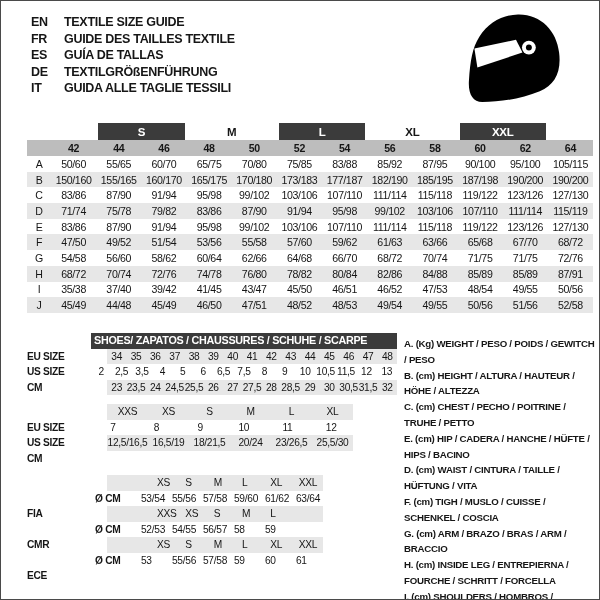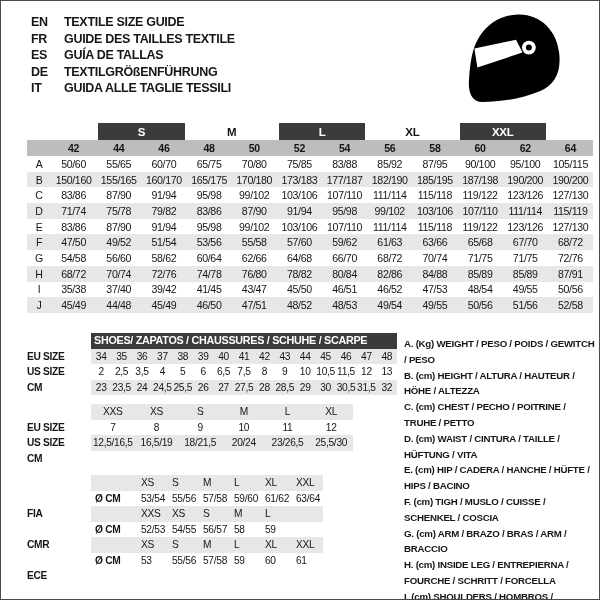--- a/index.html
+++ b/index.html
@@ -28,21 +28,21 @@
   .row-lab { text-align:center; }
 
   
   .bottom-left { position:absolute; left:26px; top:332px; width:370px; font-size:10.2px; letter-spacing:-0.3px; }
   .sec { display:flex; margin-bottom:9px; }
   .sec-labels { width:64px; flex:none; }
   .sec-labels > div { height:15.5px; display:flex; align-items:center; font-weight:bold; font-size:10.2px; }
   .sec-body { flex:none; }
   .bar { background:#3b3b3b; color:#fff; font-weight:bold; height:15.5px; line-height:15.5px; padding-left:3px; font-size:10.8px; white-space:nowrap; }
   .cells-row { display:grid; height:15.5px; align-items:center; }
-  .cells-row.shade { background:#e7e7e7; }
+  .cells-row.shade { background:#e7e7e7;margin-left:16px; }
   .shoes-body { width:306px; }
   .shoes-row { grid-template-columns:repeat(15,1fr); }
   .gloves-body { width:262px; }
   .gloves-row { grid-template-columns:repeat(6,1fr); }
   .helmet-body { width:232px; }
   .helmet-row { grid-template-columns:46px repeat(6,1fr); }
   .helmet-row .cell { text-align:left; padding-left:4px; }
   .unit { font-weight:bold; padding-left:4px; }
 
   
@@ -434,21 +434,21 @@
             </div>
           </div>
       </div>
     </div>
   </div>
 
   <div class="legend" id="legend">
       <div class="legend-item">A. (Kg) WEIGHT / PESO / POIDS / GEWITCH / PESO</div>
       <div class="legend-item">B. (cm) HEIGHT / ALTURA / HAUTEUR / HÖHE / ALTEZZA</div>
       <div class="legend-item">C. (cm) CHEST / PECHO / POITRINE / TRUHE / PETTO</div>
+      <div class="legend-item">E. (cm) HIP / CADERA / HANCHE / HÜFTE / HIPS / BACINO</div>
       <div class="legend-item">D. (cm) WAIST / CINTURA / TAILLE / HÜFTUNG / VITA</div>
-      <div class="legend-item">E. (cm) HIP / CADERA / HANCHE / HÜFTE / HIPS / BACINO</div>
       <div class="legend-item">F. (cm) TIGH / MUSLO / CUISSE / SCHENKEL / COSCIA</div>
       <div class="legend-item">G. (cm) ARM / BRAZO / BRAS / ARM / BRACCIO</div>
       <div class="legend-item">H. (cm) INSIDE LEG / ENTREPIERNA / FOURCHE / SCHRITT / FORCELLA</div>
       <div class="legend-item">I. (cm) SHOULDERS / HOMBROS / ÉPAULES / SCHULTERN / SPALLE</div>
     </div>
 
 </div>
 
 </body></html>

